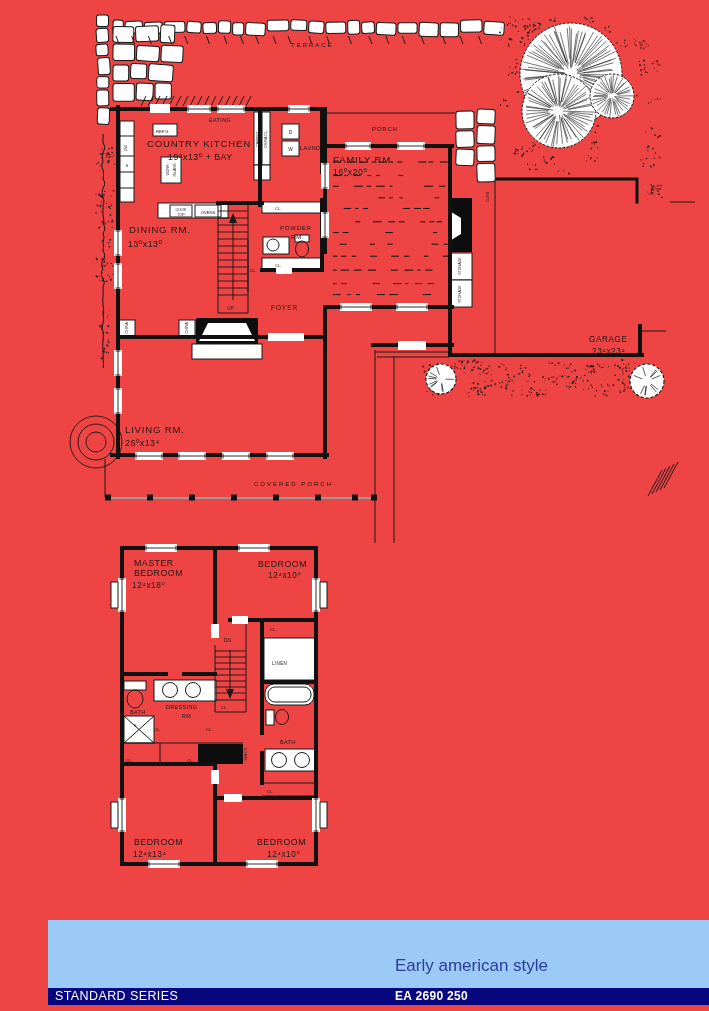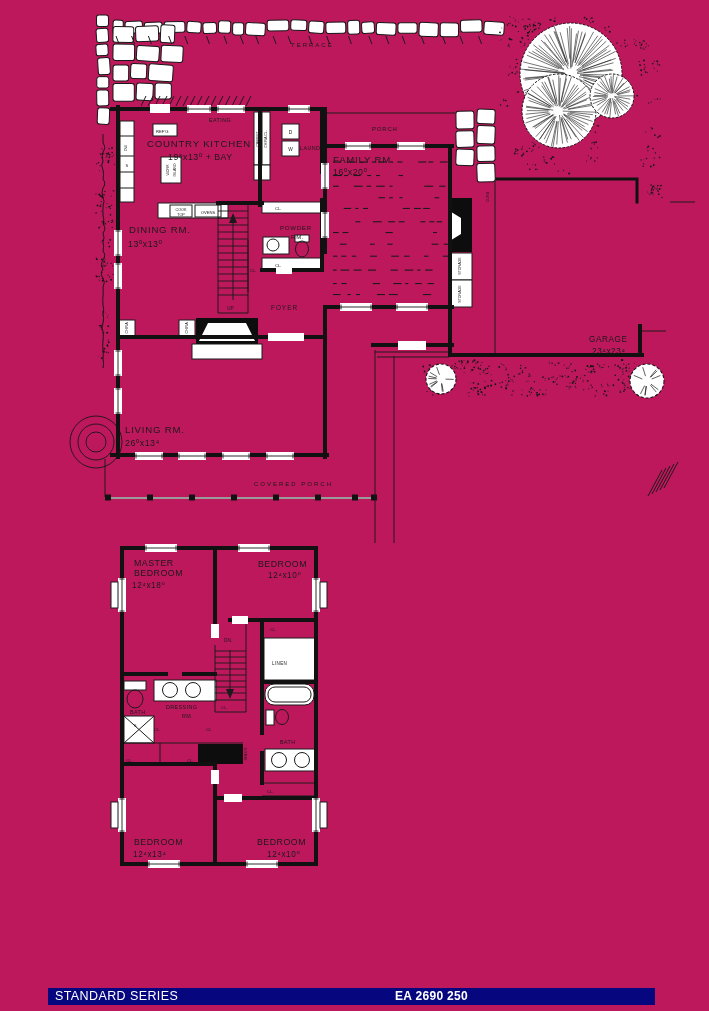--- a/index.html
+++ b/index.html
@@ -1,16 +1,16 @@
 <!DOCTYPE html>
 <html><head>
 <meta charset="utf-8">
 <style>
   html,body{margin:0;padding:0;background:#fff;}
-  .page{position:relative;width:709px;height:1011px;background:#be185d;overflow:hidden;
+  .page{position:relative;width:709px;height:1011px;background:#ef4444;overflow:hidden;
         font-family:"Liberation Sans","DejaVu Sans",sans-serif;}
   svg{position:absolute;left:0;top:0;}
   .lbl{fill:#1a1a1a;font-family:"Liberation Sans","DejaVu Sans",sans-serif;}
   .t10{font-size:9.6px;letter-spacing:.8px;}
   .t9{font-size:8.8px;letter-spacing:.5px;}
   .t85{font-size:8.2px;letter-spacing:.6px;}
   .t65{font-size:6.4px;letter-spacing:1px;}
   .t6{font-size:6px;letter-spacing:.8px;}
   .t55{font-size:5.4px;letter-spacing:.4px;}
   .t5{font-size:4.8px;}
@@ -19,21 +19,21 @@
   .t38{font-size:3.8px;}
   .t36{font-size:3.6px;}
   .ls2{letter-spacing:2px;}
   .w4{stroke:#111;stroke-width:4;fill:none;stroke-linecap:square;}
   .w3{stroke:#111;stroke-width:3;fill:none;stroke-linecap:square;}
   .w1{stroke:#1a1a1a;stroke-width:1;fill:none;}
   .fx{stroke:#1a1a1a;stroke-width:1;fill:#fff;}
   .blk{fill:#0d0d0d;stroke:none;}
   .footer-banner{position:absolute;left:48px;top:920px;width:661px;height:68px;}
   .style-label{position:absolute;left:347px;top:36px;font-size:17px;}
-  .footer-bar{position:absolute;left:48px;top:988px;width:607px;height:17px;line-height:17px;}
+  .footer-bar{position:absolute;left:48px;top:988px;width:661px;height:17px;line-height:17px;}
   .series-label{position:absolute;left:7px;top:0;font-size:12.5px;color:#fff;letter-spacing:.4px;}
   .plan-number{position:absolute;left:347px;top:0;font-size:12px;font-weight:bold;color:#fff;letter-spacing:.3px;}
 </style>
 </head>
 <body>
 
 <div class="page">
 
 <svg id="plan" width="709" height="1011" viewBox="0 0 709 1011">
 
@@ -1445,18 +1445,21 @@
     <text class="lbl t42" x="221" y="709">CL.</text>
     <text class="lbl t55" x="280" y="744">BATH</text>
     <text class="lbl t42" x="267" y="793">CL.</text>
     <text class="lbl t9" x="134" y="845">BEDROOM</text>
     <text class="lbl t85" x="133" y="857">12⁴x13⁴</text>
     <text class="lbl t9" x="257" y="845">BEDROOM</text>
     <text class="lbl t85" x="267" y="857">12⁴x10⁰</text>
   </g>
 </svg>
 
+<div class="footer-banner" style="background-color: rgb(156, 202, 247);">
+  <div class="style-label" style="color: rgb(44, 60, 156);">Early american style</div>
+</div>
 <div class="footer-bar" style="background-color: rgb(6, 6, 127);">
   <span class="series-label">STANDARD SERIES</span>
   <span class="plan-number">EA 2690 250</span>
 </div>
 
 </div>
 
 </body></html>

